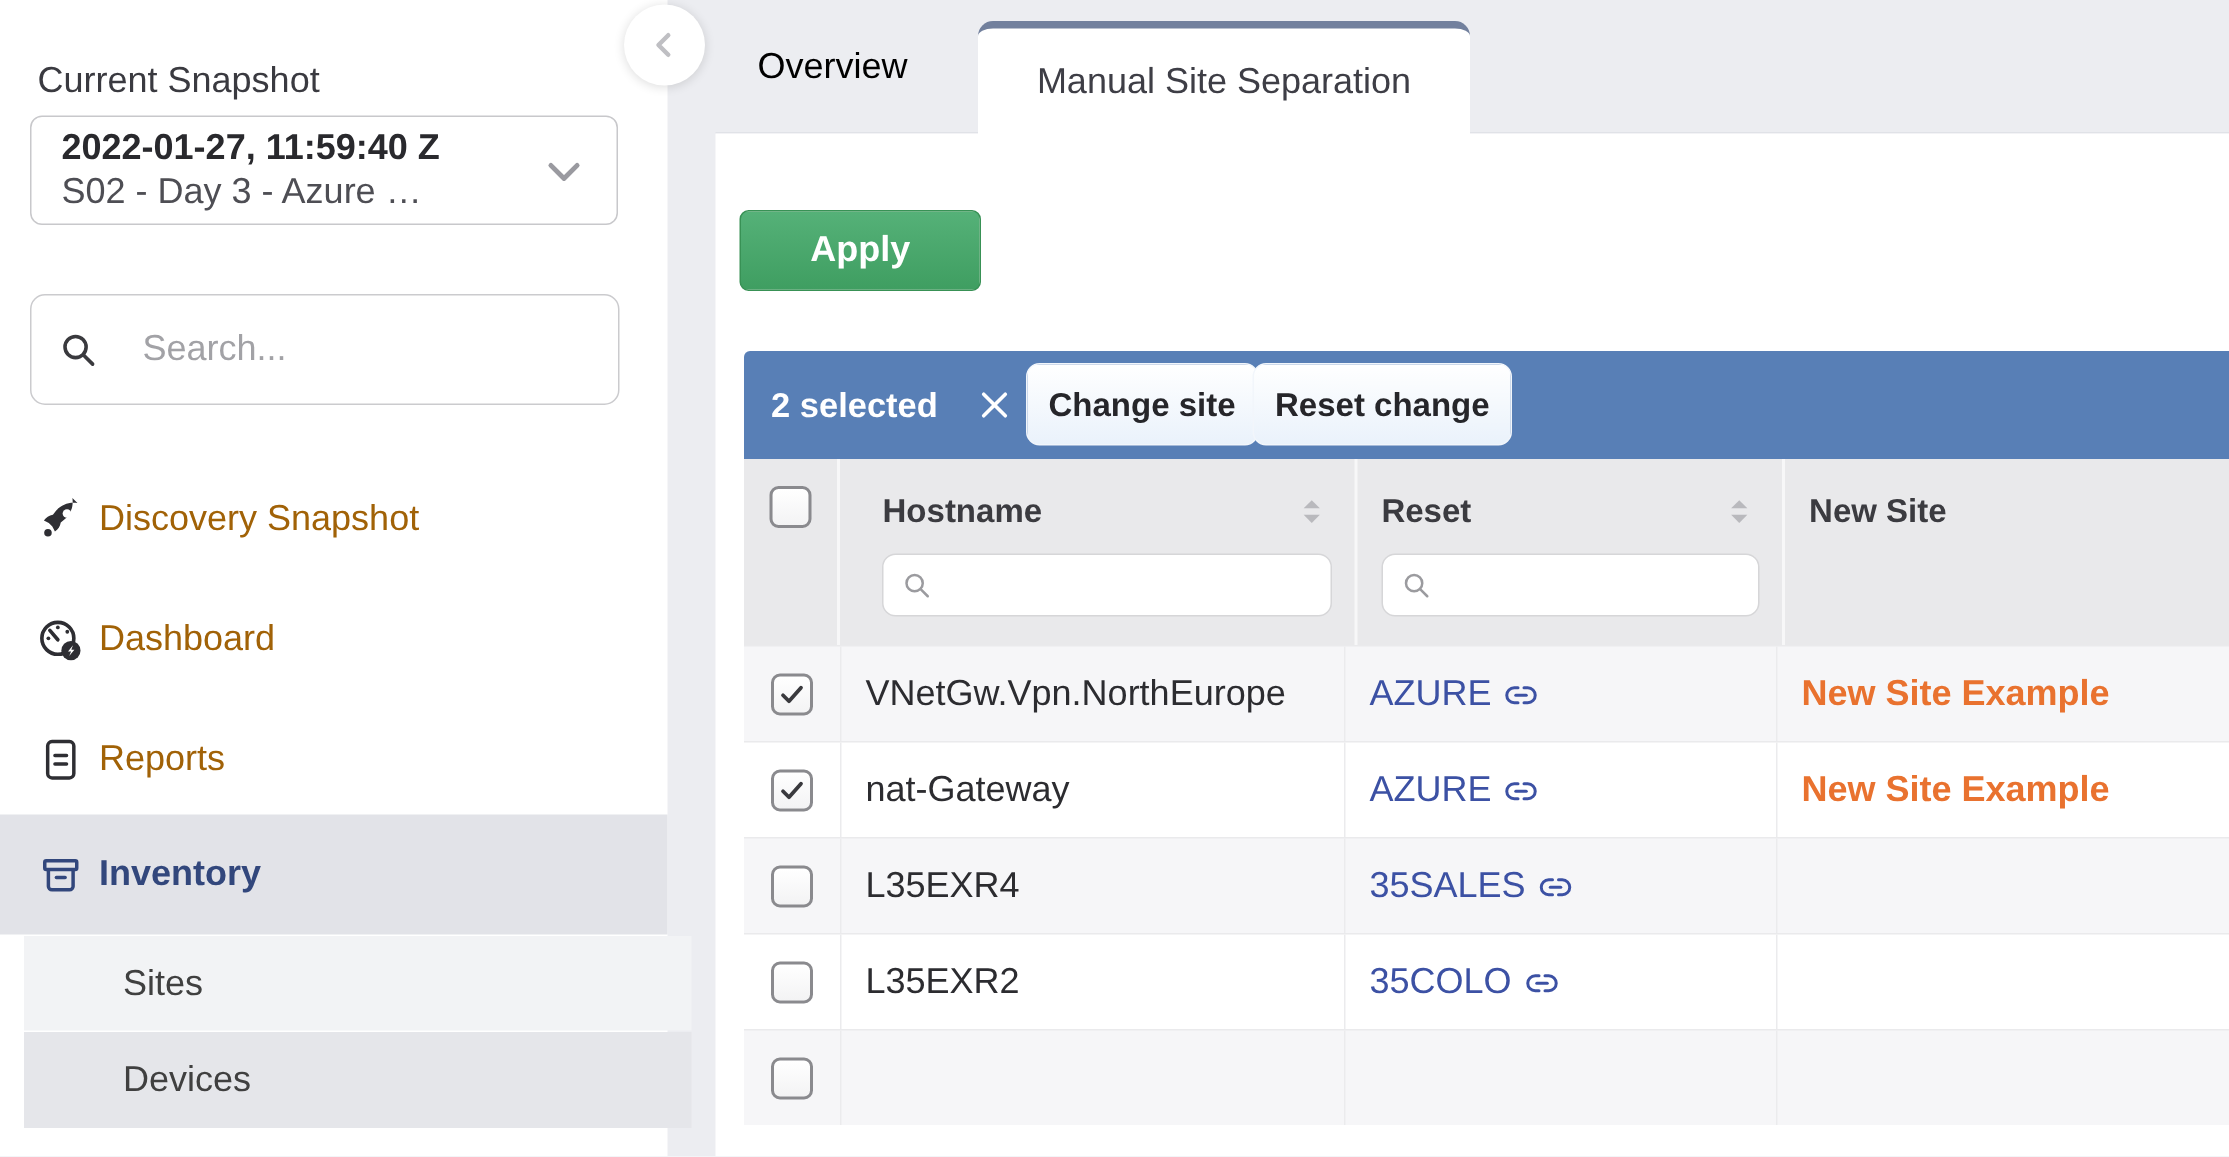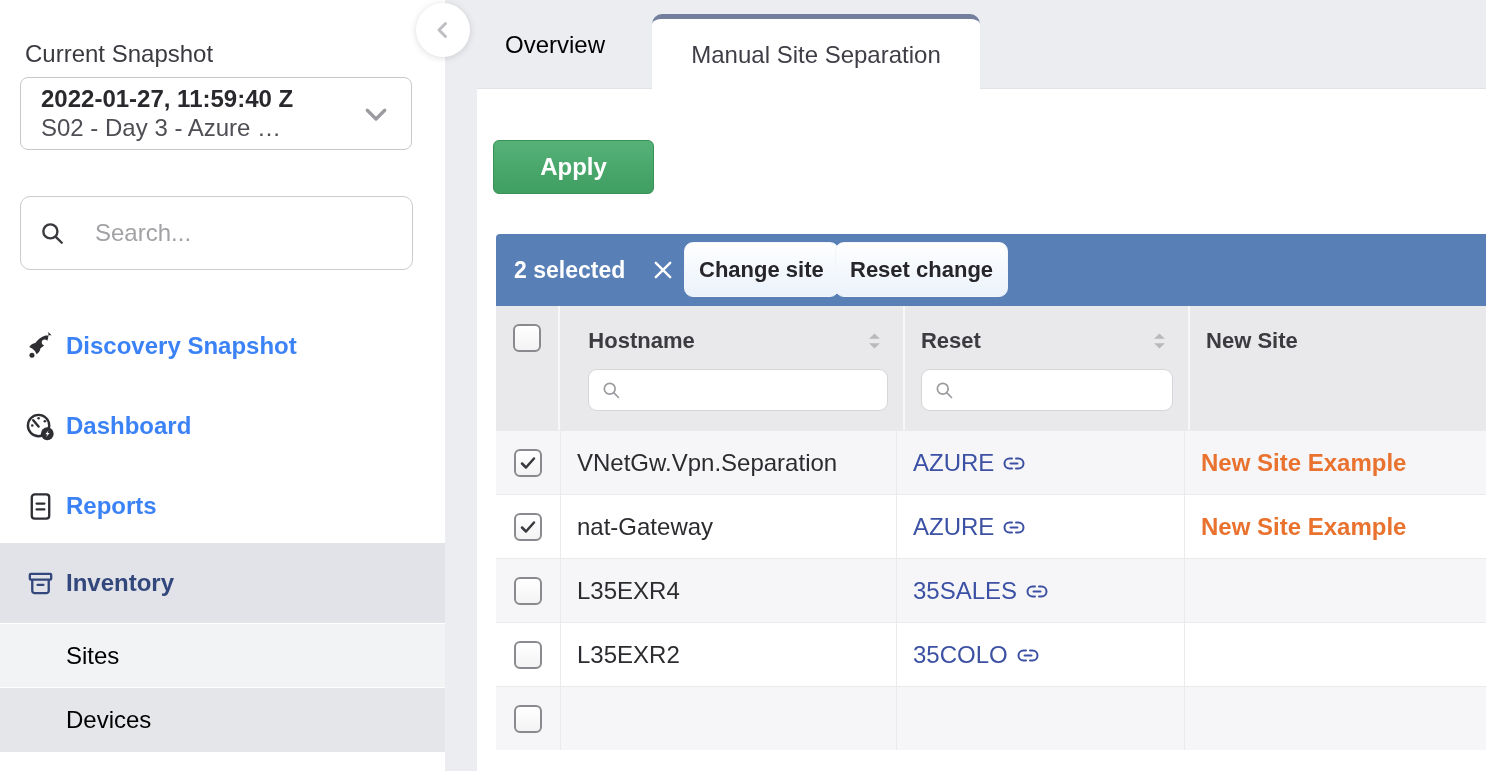--- a/index.html
+++ b/index.html
@@ -33,31 +33,31 @@
   .sidebar-search input {
     border:0; outline:0; background:transparent; margin-left:30px;
     font-size:24px; color:#333; width:100%;
     font-family:"Liberation Sans","DejaVu Sans",sans-serif;
   }
   .sidebar-search input::placeholder { color:#a2a2a6; }
 
   .nav-item {
     position:absolute; left:0; width:445px; height:52px;
     display:flex; align-items:center; cursor:pointer;
-    font-size:24px; font-weight:700; color:#3b82f6;
+    font-size:24px; font-weight:400; color:#a16207;
   }
   .nav-item .nav-icon { position:absolute; left:25px; width:31px; height:31px; display:flex; }
   .nav-item .nav-label { margin-left:66px; }
   .nav-discovery { top:320px; }
   .nav-dashboard { top:400px; }
   .nav-reports   { top:480px; }
   .nav-inventory { top:543px; height:80px; background:#e2e3e8; color:#32477c; font-weight:700; }
   .subnav-item {
-    position:absolute; left:0; width:445px; display:flex; align-items:center;
-    font-size:24px; color:#000000; cursor:pointer;
+    position:absolute; left:16px; width:445px; display:flex; align-items:center;
+    font-size:24px; color:#404040; cursor:pointer;
   }
   .subnav-item .nav-label { margin-left:66px; }
   .subnav-sites   { top:624px; height:63px; background:#f2f3f5; }
   .subnav-devices { top:688px; height:64px; background:#e5e6ea; }
 
   .collapse-btn {
     position:absolute; left:416px; top:3px; width:54px; height:54px;
     border-radius:50%; background:#fff; border:0;
     box-shadow:0 1px 7px rgba(0,0,0,.14); cursor:pointer;
     display:flex; align-items:center; justify-content:center; z-index:5;
@@ -308,21 +308,21 @@
     </div>
 
     <div class="grid-row">
       <div class="gr-cell gr-cb">
           <button class="checkbox is-checked">
             <svg width="20" height="20" viewBox="0 0 20 20" fill="none" stroke="#3a3a3e" stroke-width="2.5" stroke-linecap="round" stroke-linejoin="round">
               <path d="M4 10.5 L8 14.5 L16 5.5"></path>
             </svg>
           </button>
         </div>
-      <div class="gr-cell gr-hostname">VNetGw.Vpn.Separation</div>
+      <div class="gr-cell gr-hostname">VNetGw.Vpn.NorthEurope</div>
       <div class="gr-cell gr-site">
           <a class="site-link">
             <span>AZURE</span>
             <span style="display:flex;">
               <svg width="22" height="15" viewBox="0 0 22 14" fill="none" stroke="#3c51a4" stroke-width="2" stroke-linecap="round">
                 <path d="M9 2 H6.5 a5 5 0 0 0 0 10 H9"></path>
                 <path d="M13 2 h2.5 a5 5 0 0 1 0 10 H13"></path>
                 <path d="M7.5 7 h7"></path>
               </svg>
             </span>

